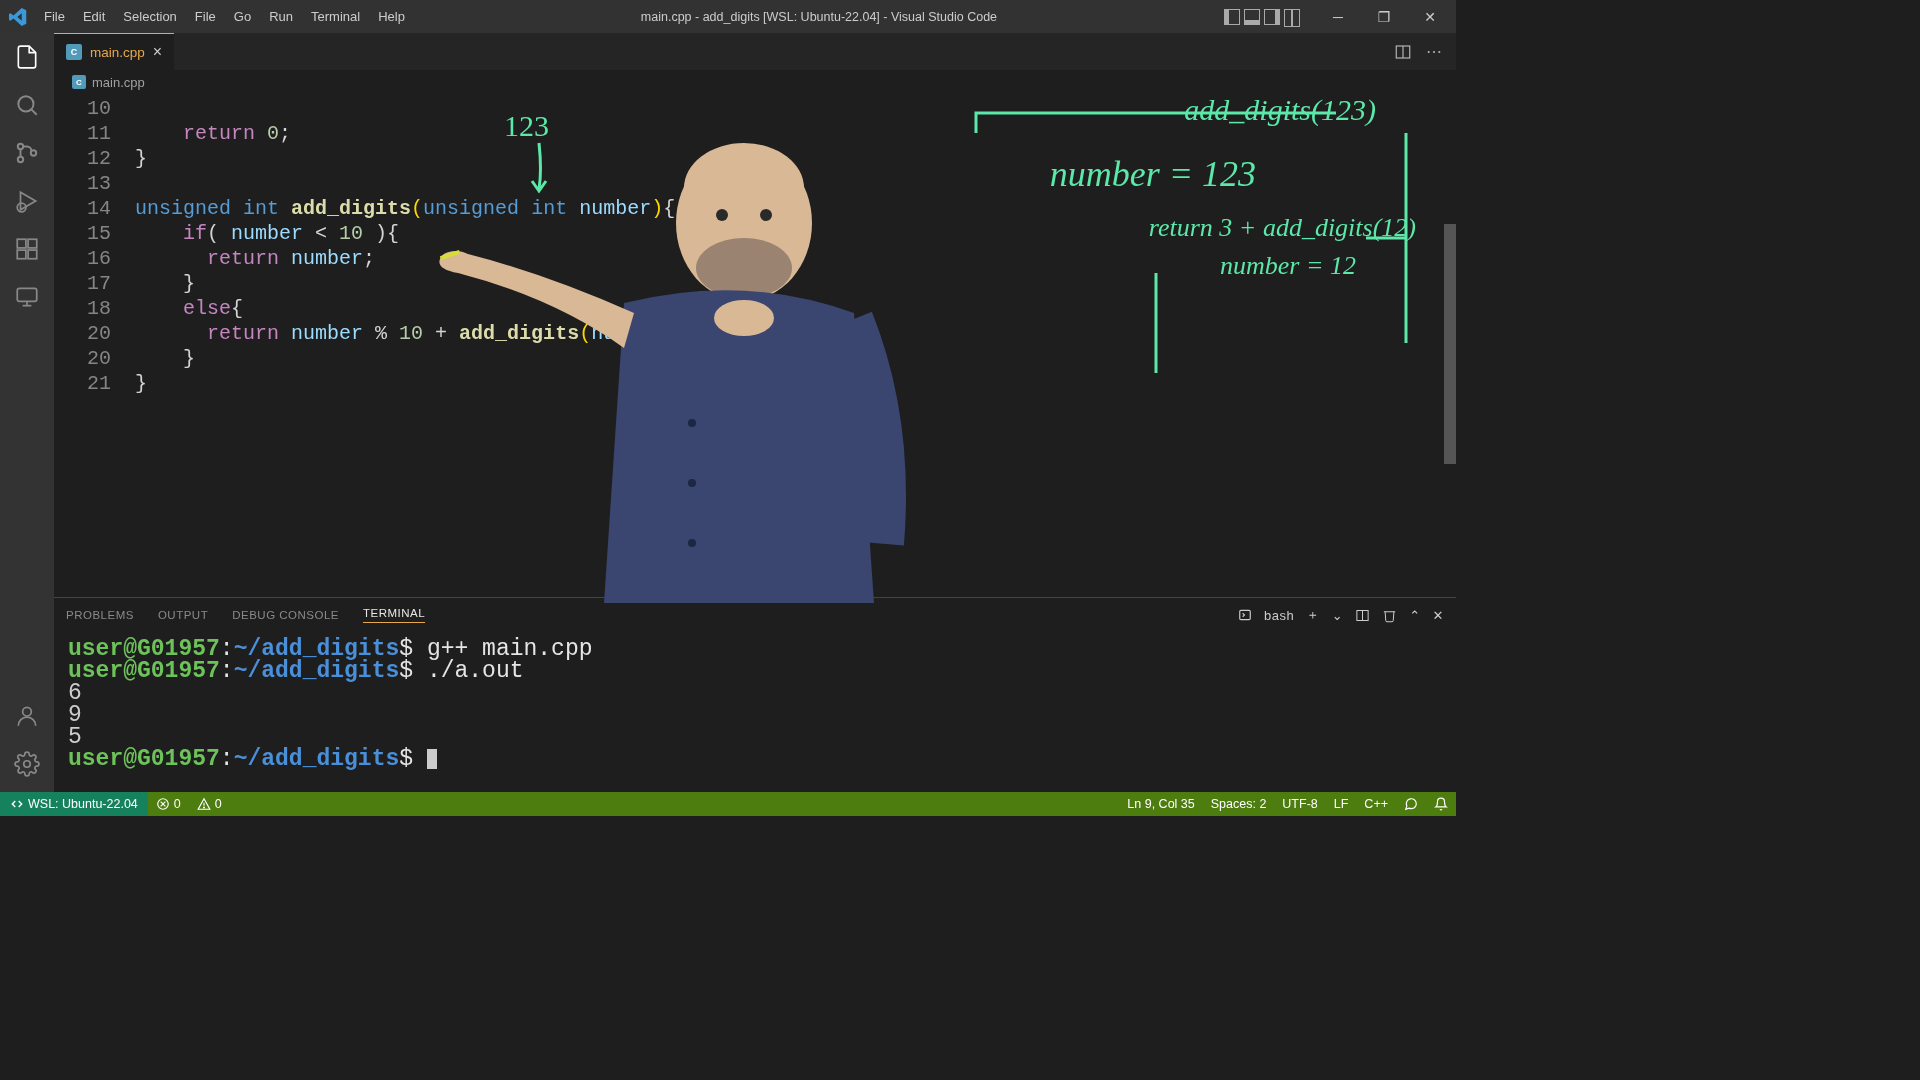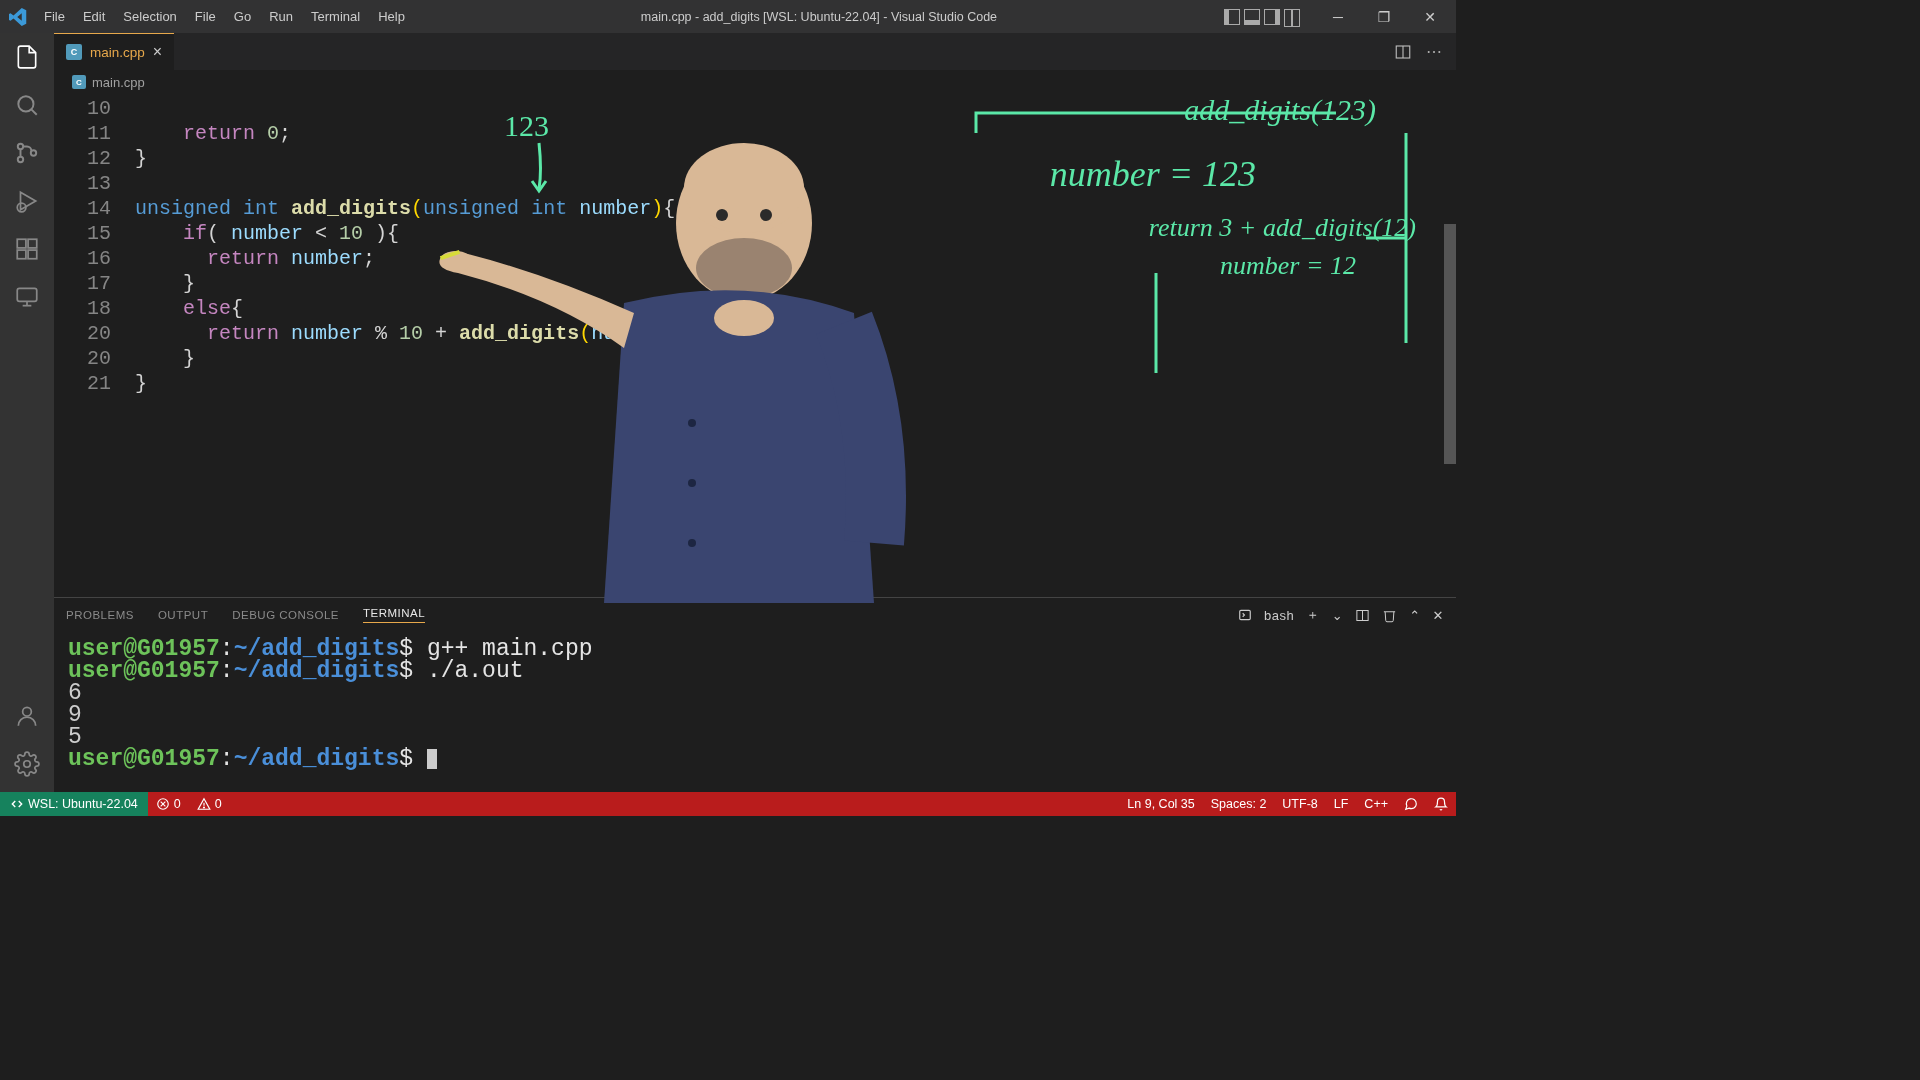--- a/index.html
+++ b/index.html
@@ -229,21 +229,21 @@
     overflow:hidden;
   }
   .term-user { color:#6dc35a; font-weight:bold; }
   .term-path { color:#4a8fd9; font-weight:bold; }
   .term-white { color:#e5e5e5; }
   .term-cursor { display:inline-block; width:10px; height:20px; background:#ccc; vertical-align:middle; }
 
   
   .statusbar {
     height: 24px;
-    background: #b91c1c;
+    background: #4d7c0f;
     color: #fff;
     font-size: 12.5px;
     display: flex;
     align-items: center;
     padding: 0 0px;
   }
   .statusbar .remote {
     background: #16825d;
     padding: 0 10px;
     height: 100%;

